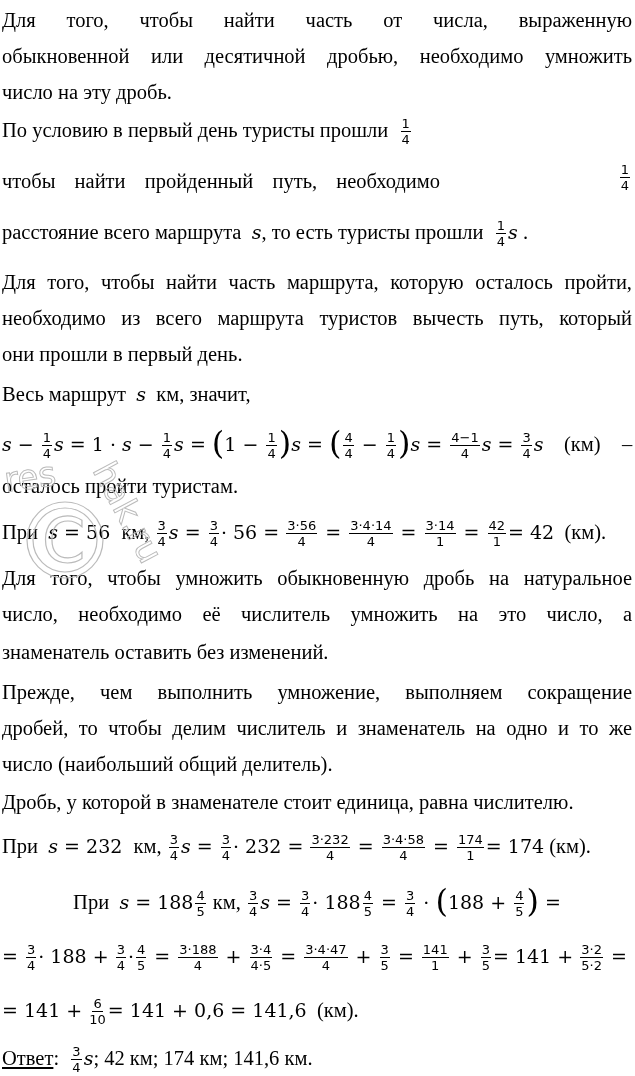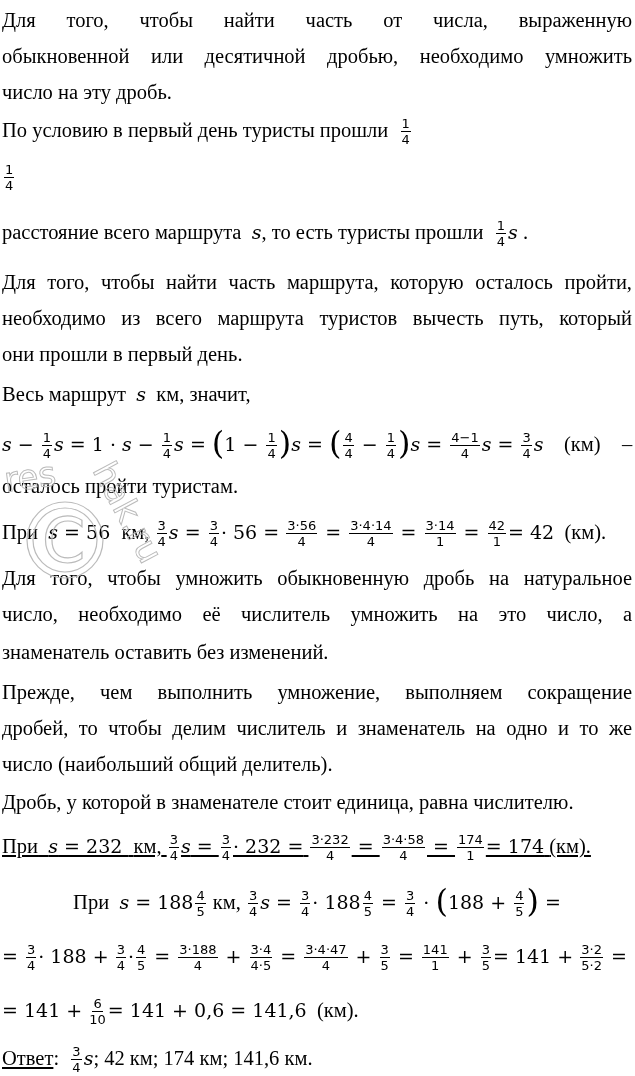--- a/index.html
+++ b/index.html
@@ -41,20 +41,21 @@
   <div class="line" style="top:74px">число на эту дробь.</div>
 
   <div class="line" style="top:112px; display:flex; justify-content:space-between;flex-direction:column;">
     <span><span>По условию в первый день туристы прошли</span>&nbsp;
       <span class="frac">
           <span class="num">1</span>
           <span class="den">4</span>
         </span></span>
   </div>
   <div class="line" style="top:163px; display:flex; justify-content:space-between;">
+    <span style="word-spacing:14px">чтобы найти пройденный путь, необходимо</span>
     <span class="frac">
         <span class="num">1</span>
         <span class="den">4</span>
       </span>
   </div>
   <div class="line" style="top:214px">
     <span>расстояние всего маршрута</span>&nbsp;
     <span class="mi">s</span><span>, то есть туристы прошли</span>&nbsp;
     <span class="frac">
         <span class="num">1</span>
@@ -130,21 +131,21 @@
   <div class="line just" style="top:560px">Для того, чтобы умножить обыкновенную дробь на натуральное</div>
   <div class="line just" style="top:596px">число, необходимо её числитель умножить на это число, а</div>
   <div class="line" style="top:634px">знаменатель оставить без изменений.</div>
 
   <div class="line just" style="top:674px">Прежде, чем выполнить умножение, выполняем сокращение</div>
   <div class="line just" style="top:710px">дробей, то чтобы делим числитель и знаменатель на одно и то же</div>
   <div class="line" style="top:746px">число (наибольший общий делитель).</div>
 
   <div class="line" style="top:784px">Дробь, у которой в знаменателе стоит единица, равна числителю.</div>
 
-  <div class="line" style="top:824px; height:44px; line-height:44px;text-decoration:underline;">
+  <div class="line" style="top:824px; height:44px; line-height:44px;">
     <span>При</span>&nbsp;
     <span class="mi">s</span><span class="m"> = 232 </span>&nbsp;<span>км,</span>
     <span class="frac">
         <span class="num">3</span>
         <span class="den">4</span>
       </span><span class="mi">s</span><span class="m"> = </span><span class="frac">
         <span class="num">3</span>
         <span class="den">4</span>
       </span><span class="m">· 232 =</span>
     <span class="frac">

